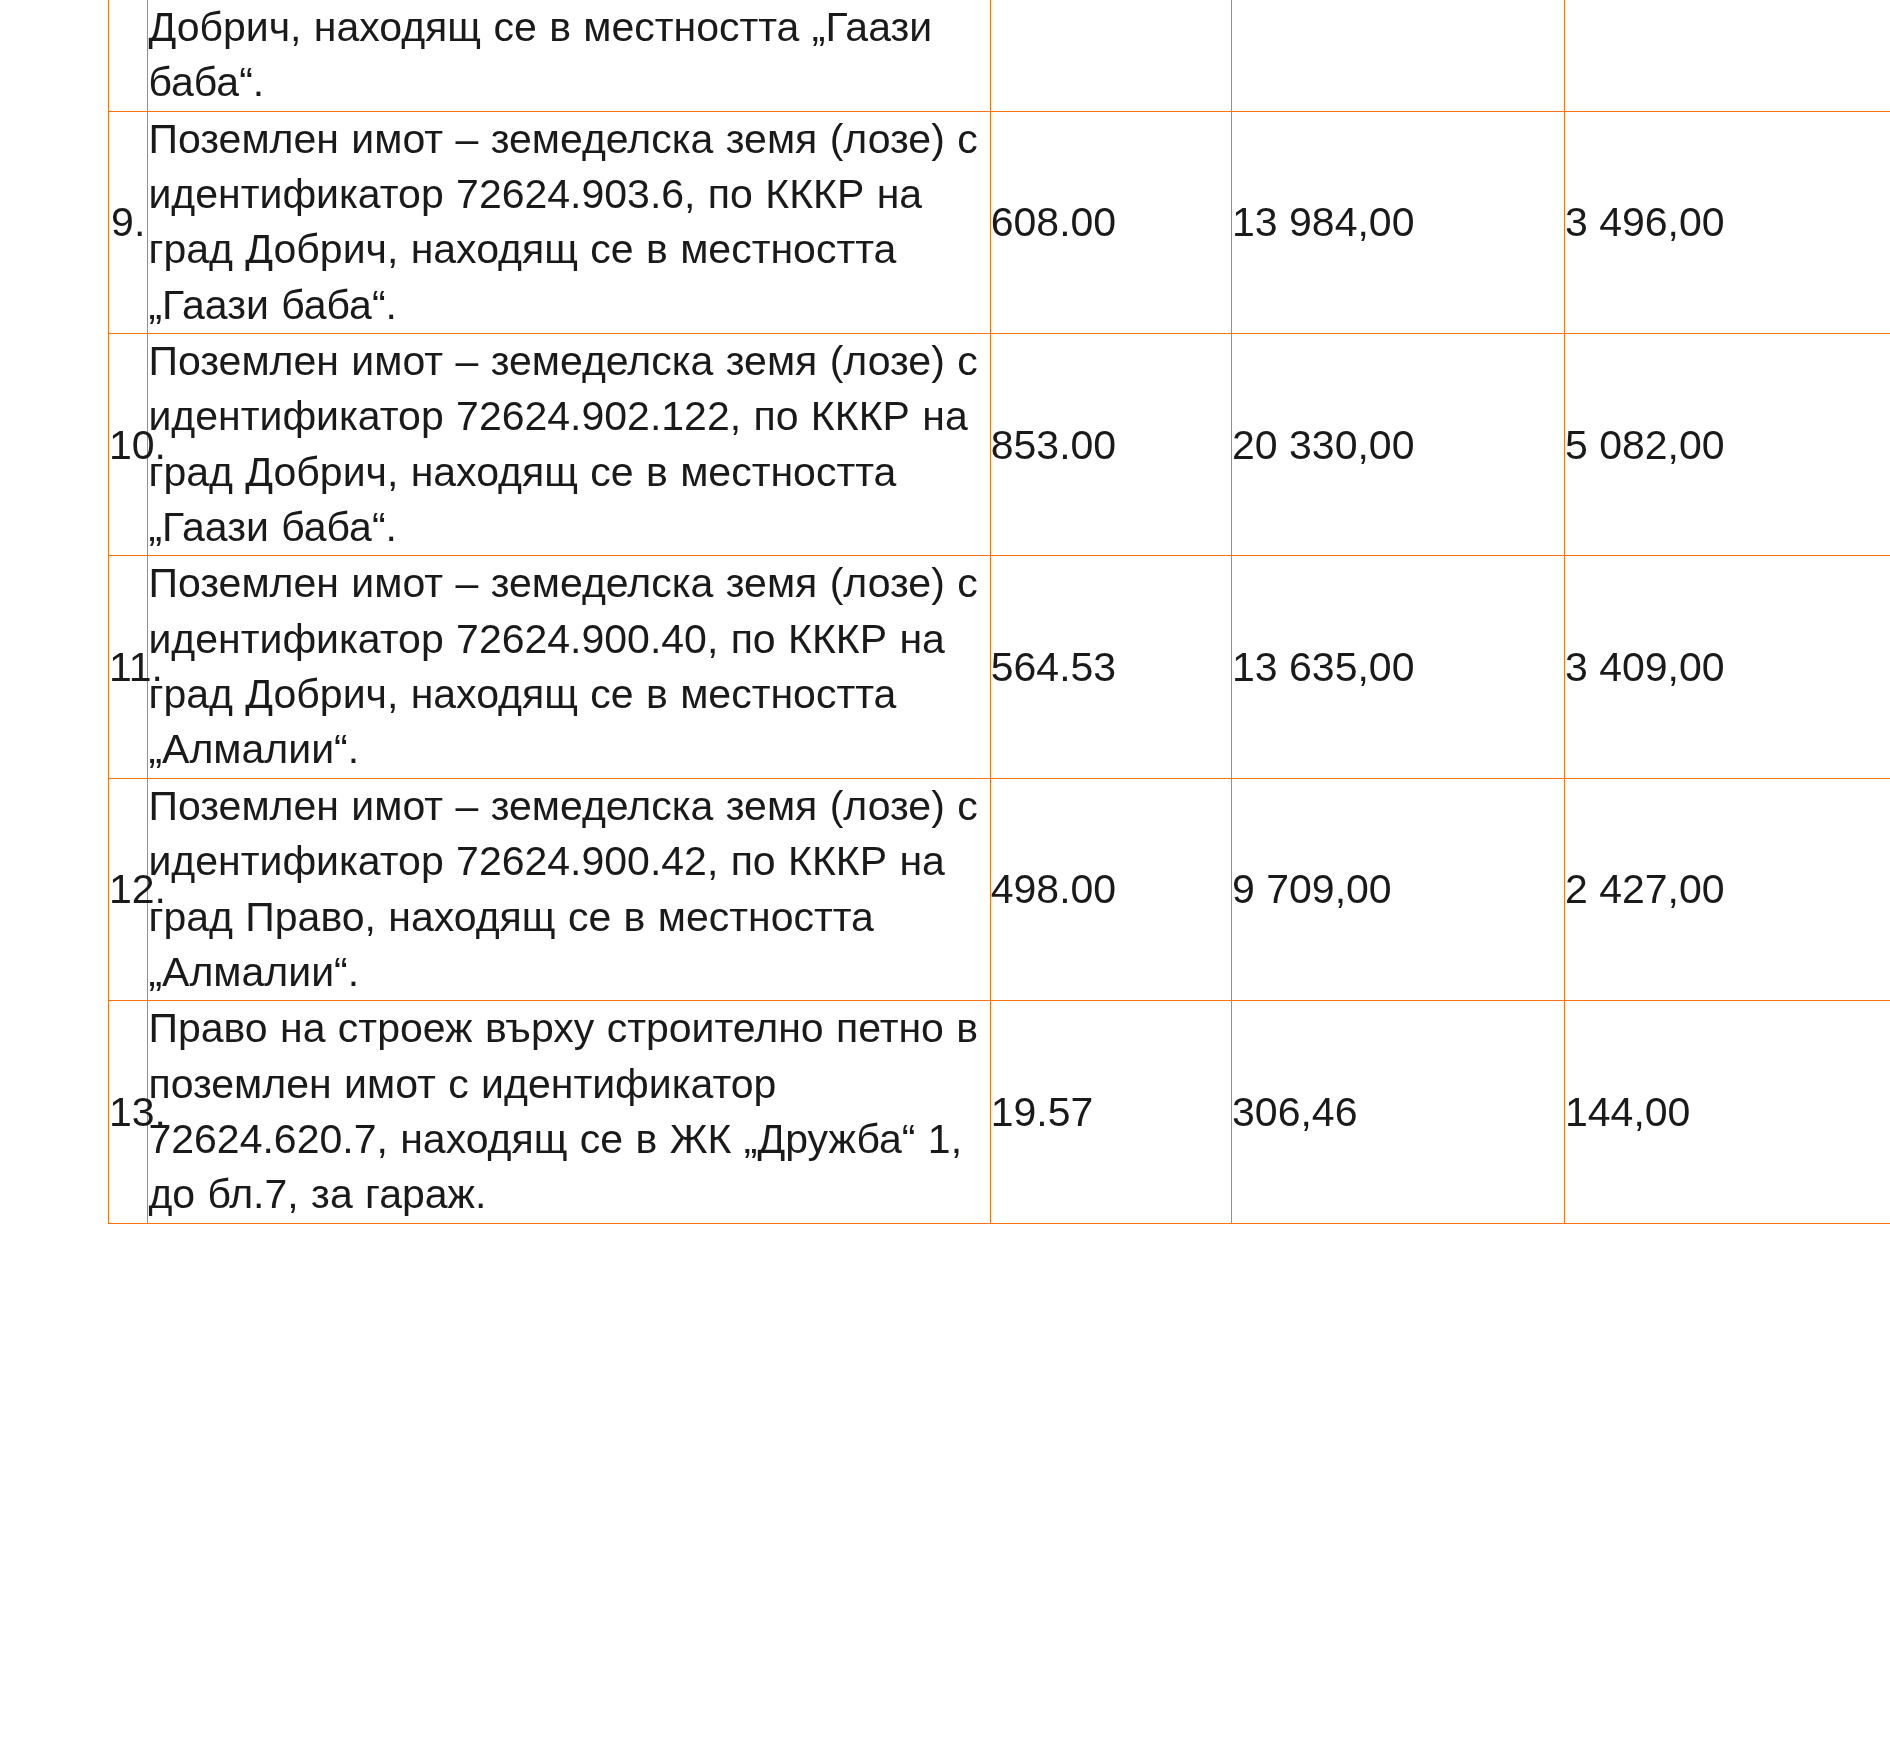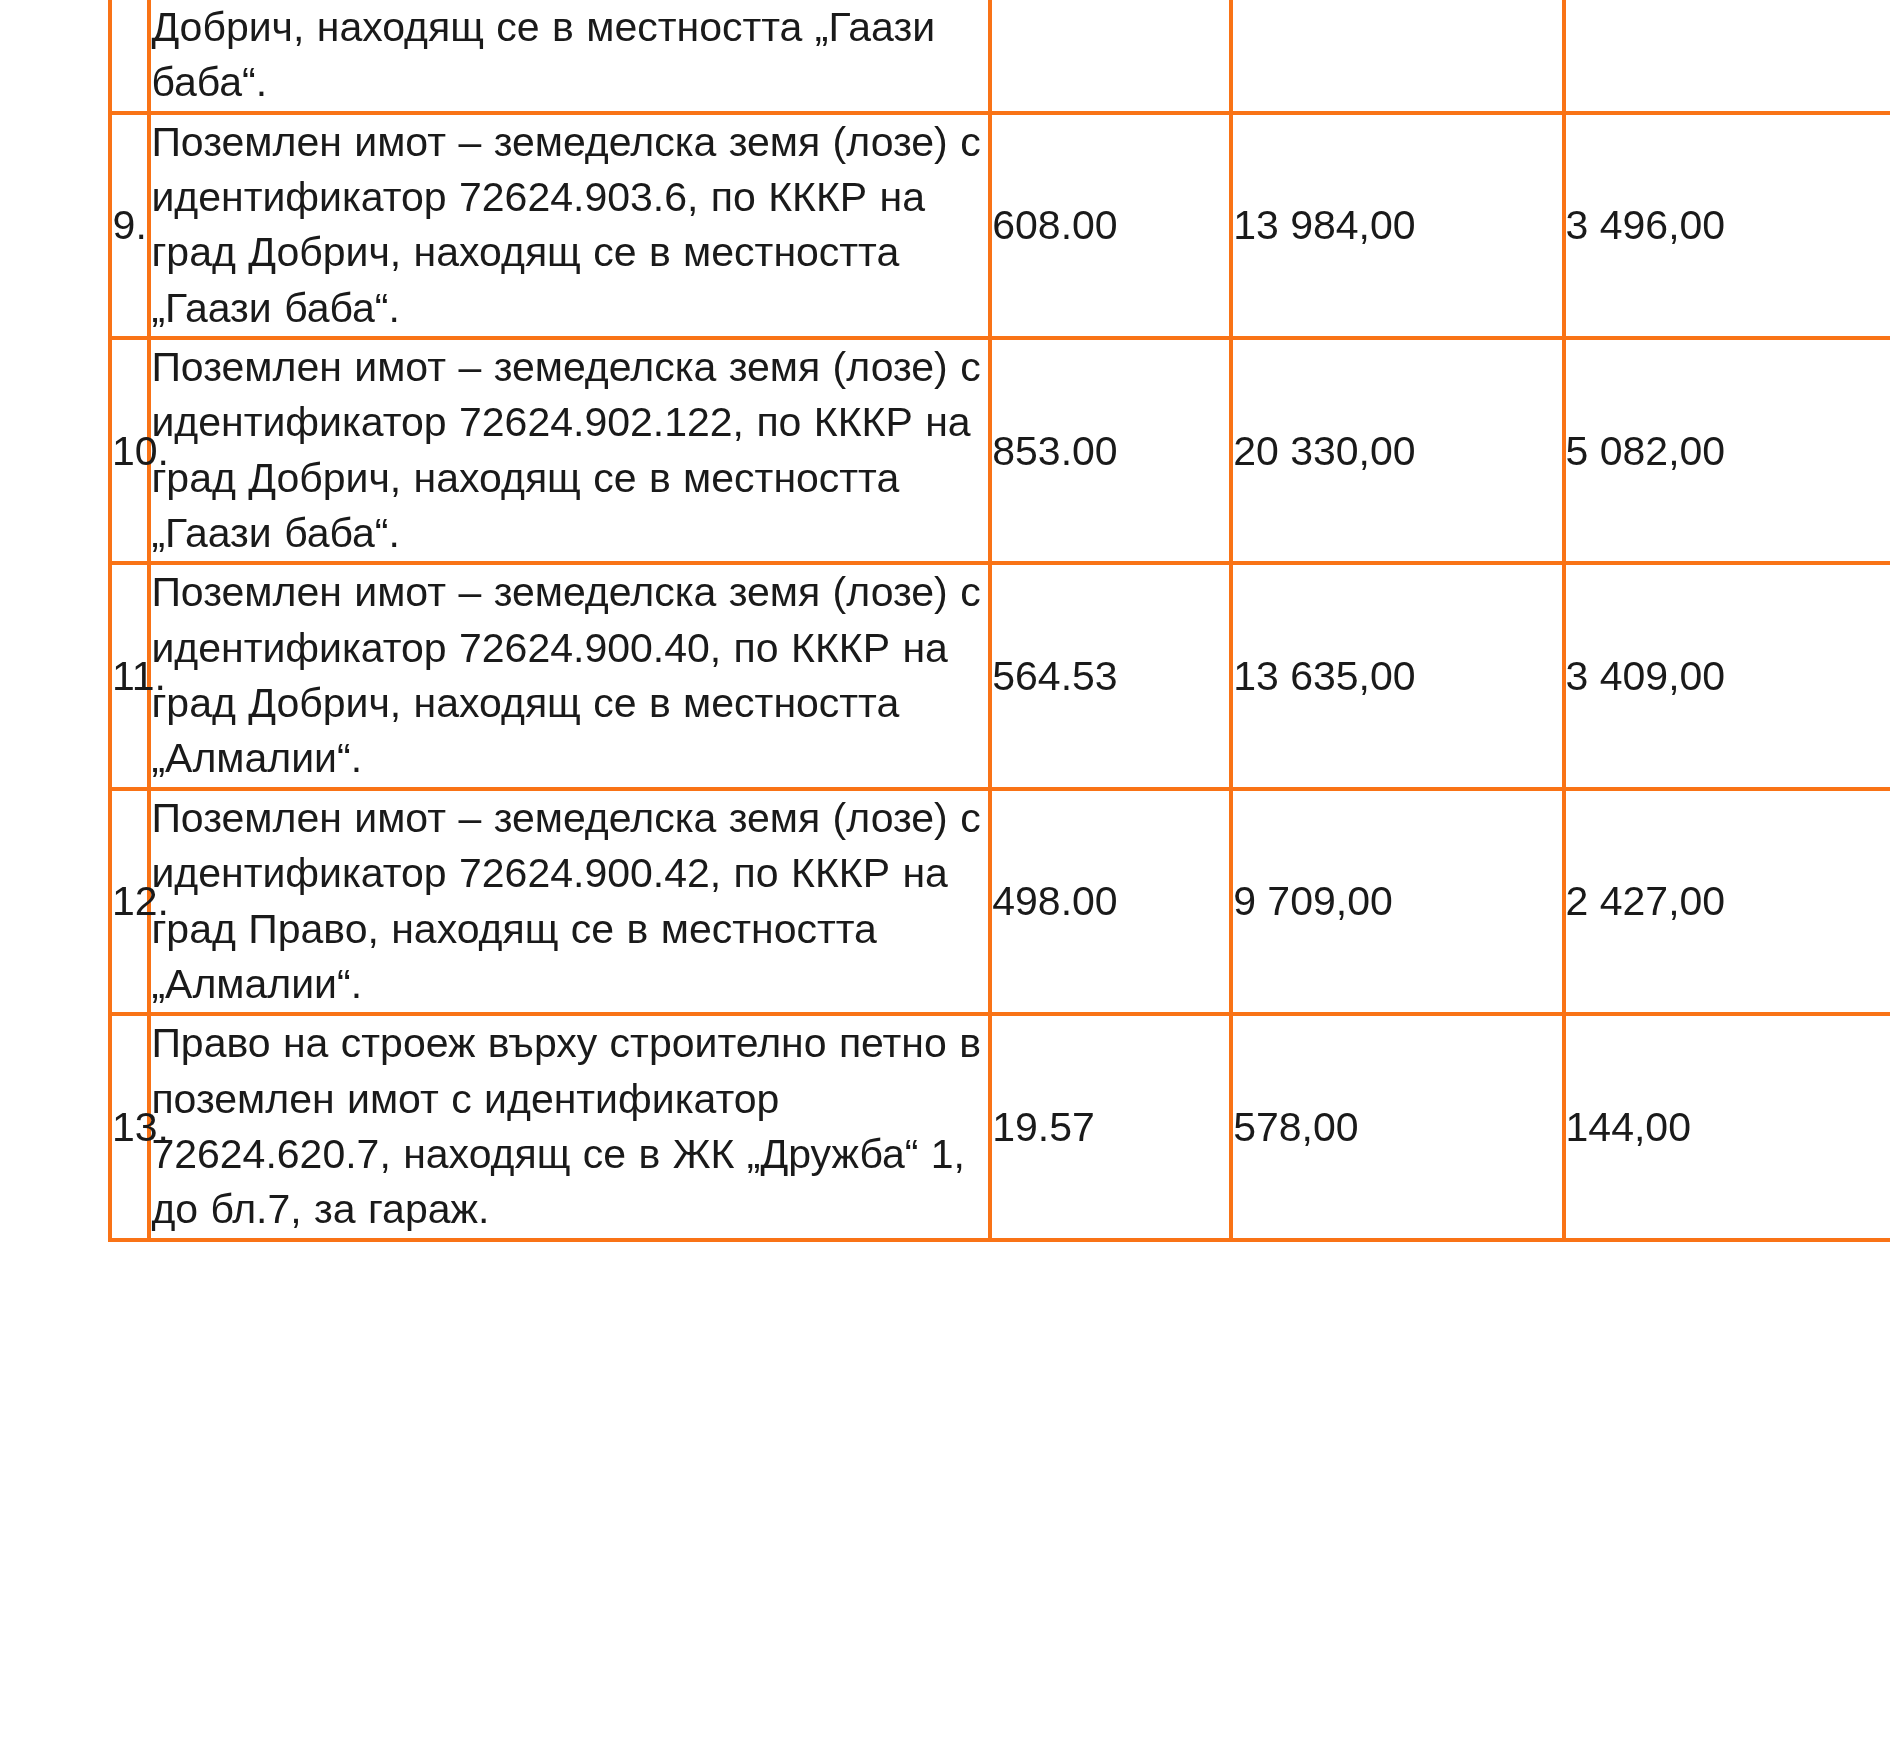--- a/index.html
+++ b/index.html
@@ -20,21 +20,21 @@
     overflow: hidden;
   }
   table.doc-table {
     border-collapse: collapse;
     table-layout: fixed;
     width: 1790px;
     margin-left: 108px;
     margin-top: 0;
   }
   table.doc-table td {
-    border: 4px solid #f97316;
+    border: 1px solid #f97316;
     vertical-align: middle;
     padding: 0;
     background: #ffffff;
   }
   
   col.c-num    { width: 34px; }
   col.c-desc   { width: 726px; }
   col.c-area   { width: 208px; }
   col.c-val1   { width: 287px; }
   col.c-val2   { width: 287px; }
@@ -117,20 +117,20 @@
         <td class="cell-desc">Поземлен имот – земеделска земя (лозе) с идентификатор 72624.900.42, по КККР на град Право, находящ се в местността „Алмалии“.</td>
         <td class="cell-val">498.00</td>
         <td class="cell-val">9 709,00</td>
         <td class="cell-val">2 427,00</td>
       </tr>
 
       <tr>
         <td class="cell-num">13.</td>
         <td class="cell-desc">Право на строеж върху строително петно в поземлен имот с идентификатор 72624.620.7, находящ се в ЖК „Дружба“ 1, до бл.7, за гараж.</td>
         <td class="cell-val">19.57</td>
-        <td class="cell-val">578,00</td>
+        <td class="cell-val">306,46</td>
         <td class="cell-val">144,00</td>
       </tr>
 
     </tbody>
   </table>
 
 </div>
 
 </body></html>

